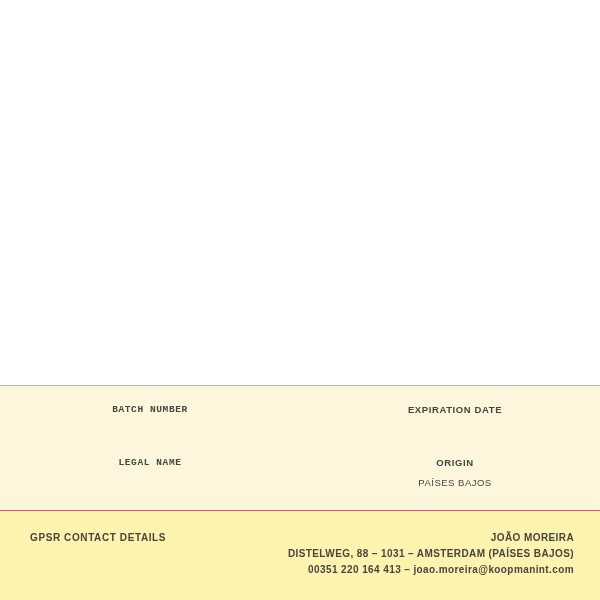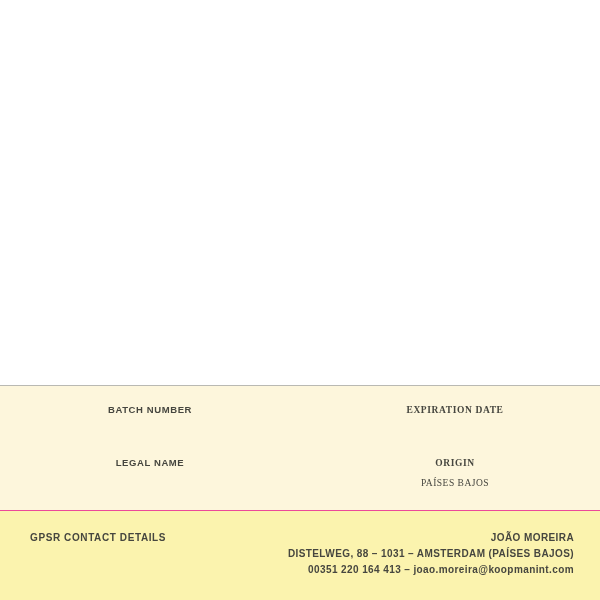--- a/index.html
+++ b/index.html
@@ -49,24 +49,24 @@
   .info-row.row-2 {
     top: 70px;
   }
   .info-col {
     width: 50%;
     text-align: center;
     box-sizing: border-box;
   }
   .info-col.col-left {
     padding-left: 0;
+    font-family: Liberation Mono, monospace;
   }
   .info-col.col-right {
     padding-left: 10px;
-    font-family: Liberation Serif, serif;
   }
   .field-label {
     font-size: 9.5px;
     letter-spacing: 0.6px;
     font-weight: bold;
     color: #46463f;
     text-transform: uppercase;
     line-height: 14px;
   }
   .field-value {

